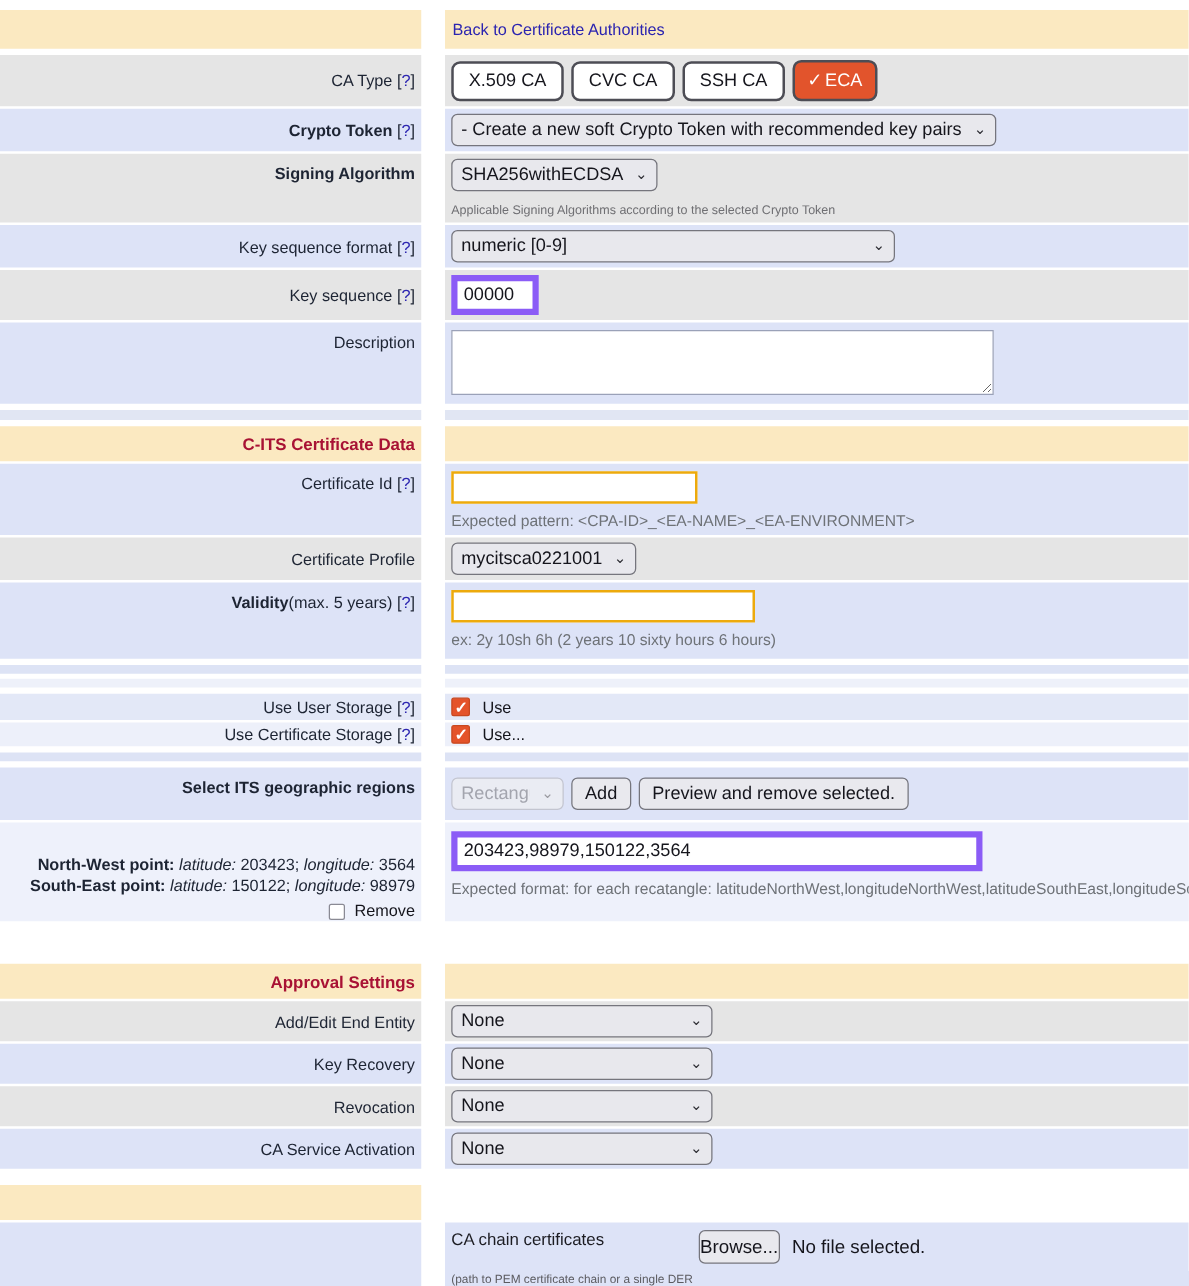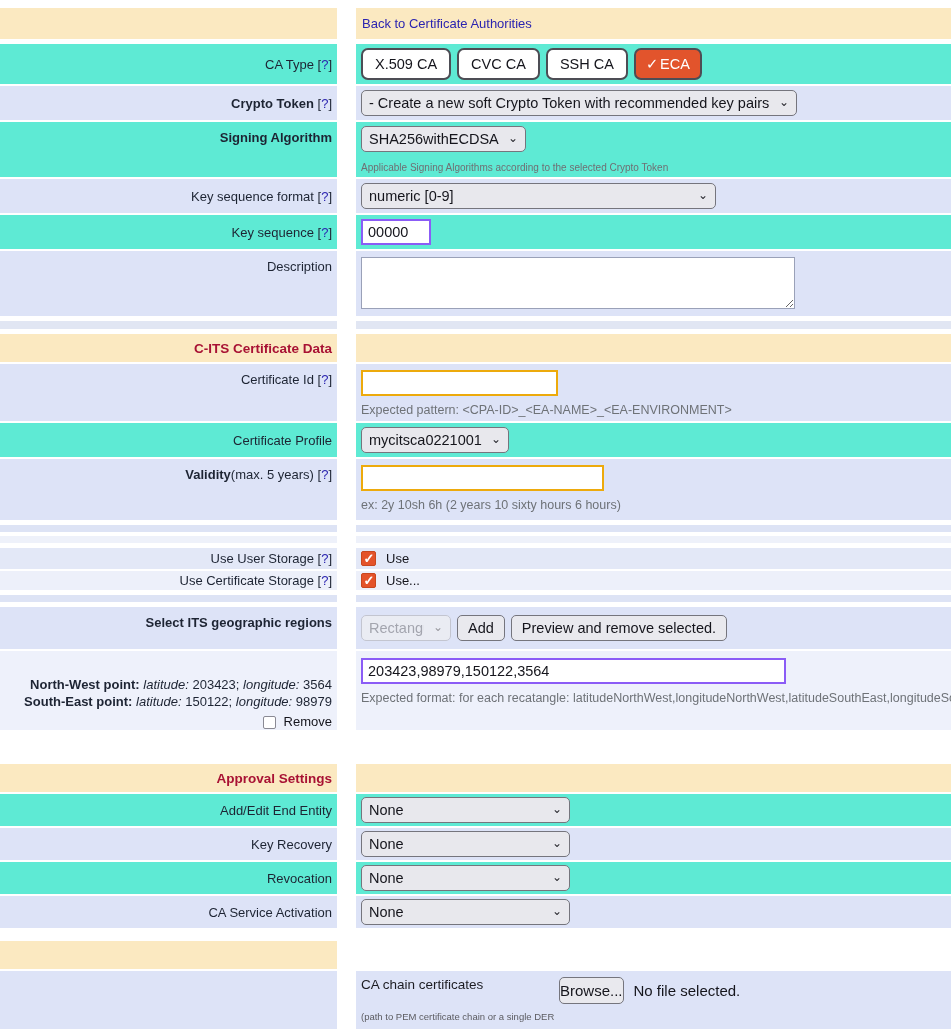--- a/index.html
+++ b/index.html
@@ -12,21 +12,21 @@
   }
   .page { padding-top:8px; }
 
   .row { display:grid; grid-template-columns:337px 1fr; column-gap:6px; margin-bottom:2px;gap:19px; }
   .cl { display:flex; justify-content:flex-end; align-items:center; text-align:right;
         padding:0 5px; font-size:13px; color:#1d2433; }
   .cl.top { align-items:flex-start; padding-top:8px; }
   .cr { padding:4px 0 4px 5px; display:flex; align-items:center; gap:6px; }
   .cr.col { flex-direction:column; align-items:flex-start; gap:0; }
 
-  .bg-a { background:#5eead4; }
+  .bg-a { background:#e5e5e5; }
   .bg-b { background:#dde3f7; }
   .bg-y { background:#fbe9c1; }
   .bg-u1 { background:#e3e8f7; }
   .bg-u2 { background:#edf0fa; }
   .bg-r2 { background:#eef1fb; }
 
   .hdr { min-height:31px; margin-bottom:5px; }
   .hdr .cr { padding:0 0 0 6px; }
   a.backlink { color:#2b24b0; font-size:13px; text-decoration:none; }
   .b { font-weight:bold; }
@@ -69,21 +69,21 @@
     font-size:14.5px; color:#15151c;
     background:#e9e9ee; border:1px solid #75757d; border-radius:5px;
     padding:4px 10px; cursor:pointer;
   }
   .btn.big { font-size:15px; padding:4px 0; }
 
   
   input[type="text"] {
     font-family:"Liberation Sans", sans-serif;
     font-size:14.5px; color:#15151c;
-    border:2px solid #8b5cf6; background:#fff; padding:3px 5px;
+    border:5px solid #8b5cf6; background:#fff; padding:3px 5px;
   }
   input.warn { border:2px solid #edaa0c; }
   textarea {
     font-family:"Liberation Sans", sans-serif; font-size:14px;
     border:1px solid #9aa1b8; background:#fff; width:434px; height:52px; resize:both;
   }
 
   
   input[type="checkbox"] {
     appearance:none; -webkit-appearance:none;

